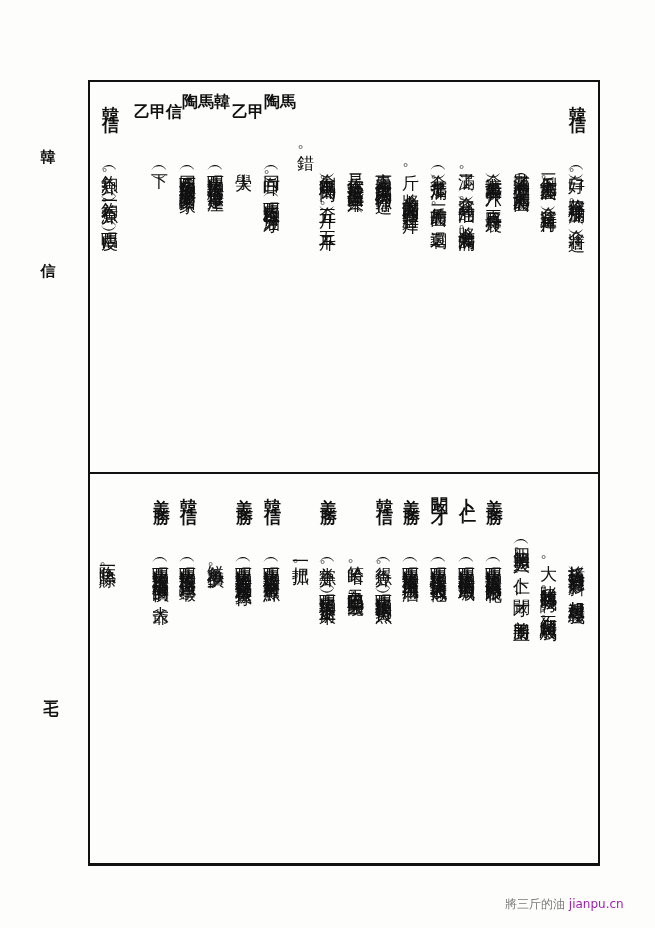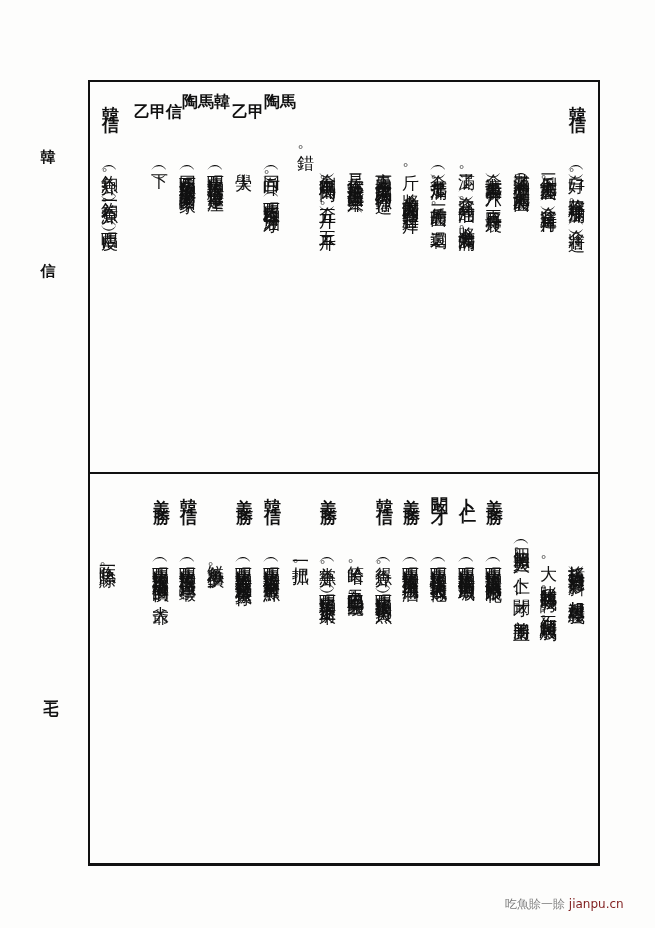--- a/index.html
+++ b/index.html
@@ -99,21 +99,21 @@
     }
     .watermark {
       position: absolute;
       left: 505px;
       top: 896px;
       font-family: "DejaVu Sans", "Liberation Sans", sans-serif;
       font-size: 12px;
       color: #7a7a7a;
       white-space: nowrap;
     }
-    .watermark .site { color: #7f1d1d; }
+    .watermark .site { color: #a21caf; }
   </style>
 </head>
 <body>
 
 <div class="page">
 
   <div class="running-title" style="top:148px;">韓</div>
   <div class="running-title" style="top:262px;">信</div>
   <div class="page-number">七二一</div>
 
@@ -244,16 +244,16 @@
     <div class="col" style="left:55px;">
       <div class="speaker">姜勝</div>
       <div class="line">（唱西皮搖板）那裏值得多的價。大爺</div>
     </div>
     <div class="col" style="left:2px;">
       <div class="line">吃魚賒一賒。</div>
     </div>
   </div>
 
   <div class="watermark">
-    <span>吃魚賒一賒</span>
+    <span>將三斤的油</span>
     <span class="site">jianpu.cn</span>
   </div>
 </div>
 
 </body></html>

